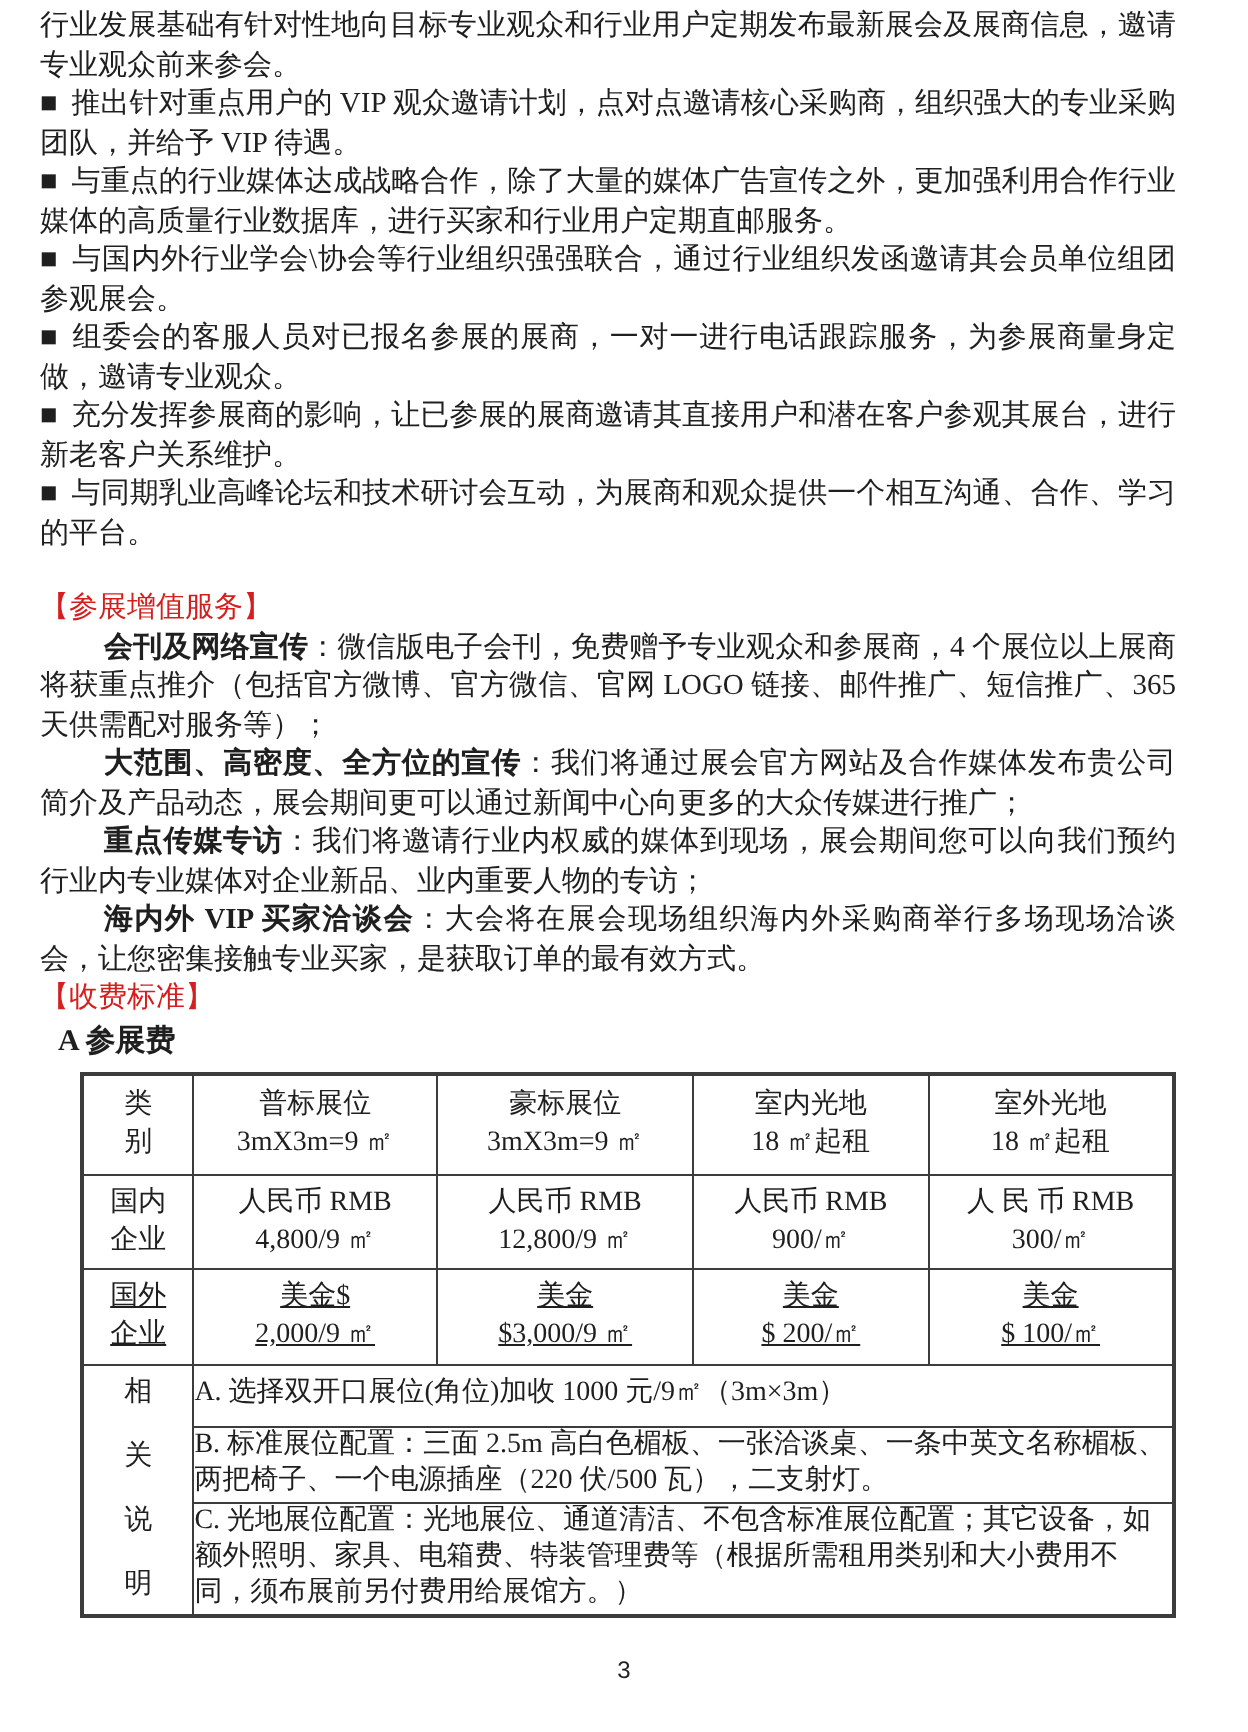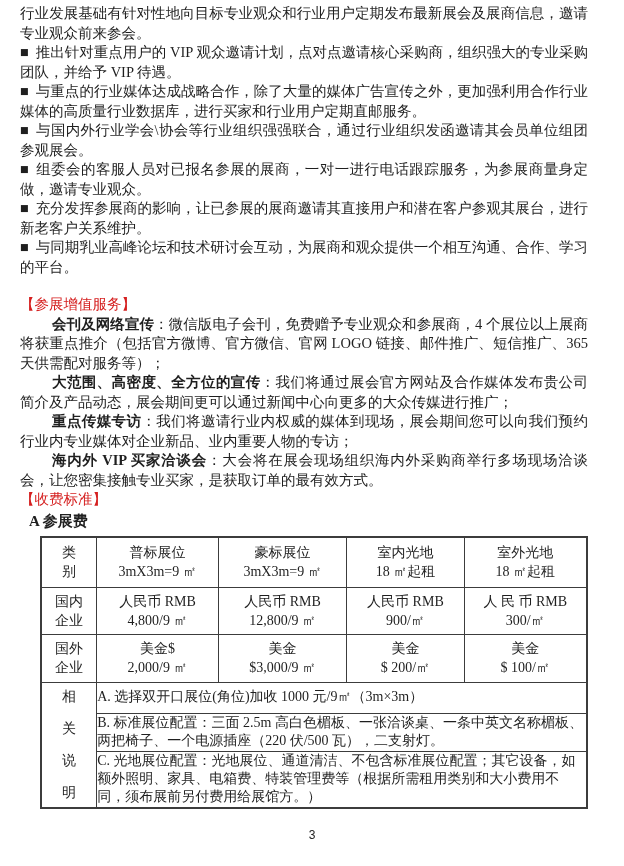--- a/index.html
+++ b/index.html
@@ -47,21 +47,21 @@
     border: 2px solid var(--table-border);
     font-size: 14px;
   }
   table.fees td {
     border: 1px solid var(--table-border);
     vertical-align: middle;
     padding: 0;
   }
   tr.r-head  { height: 50px; }
   tr.r-cn    { height: 47px; }
-  tr.r-us    { height: 48px; }
+  tr.r-us    { height: 48px; text-decoration: underline; }
   tr.r-note-a{ height: 31px; }
   tr.r-note-b{ height: 38px; }
   tr.r-note-c{ height: 55px; }
   td.c { text-align: center; line-height: 19px; }
   td.note {
     text-align: left;
     padding: 2px 8px;
     line-height: 18.4px;
   }
   tr.r-note-b td, tr.r-note-c td { border-top-color: #8a8a8a; }

